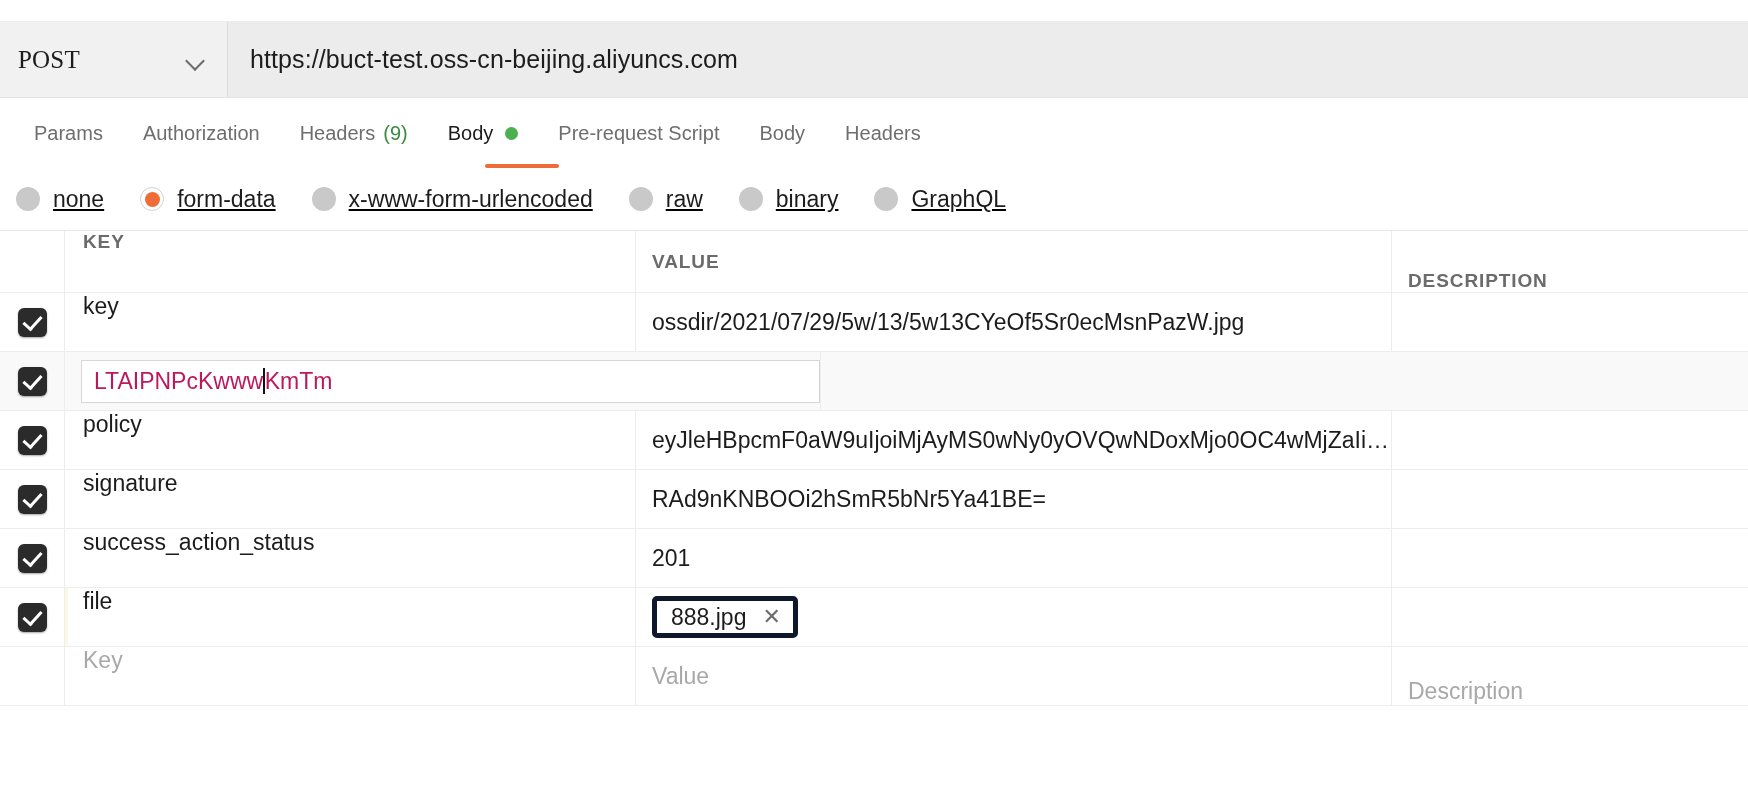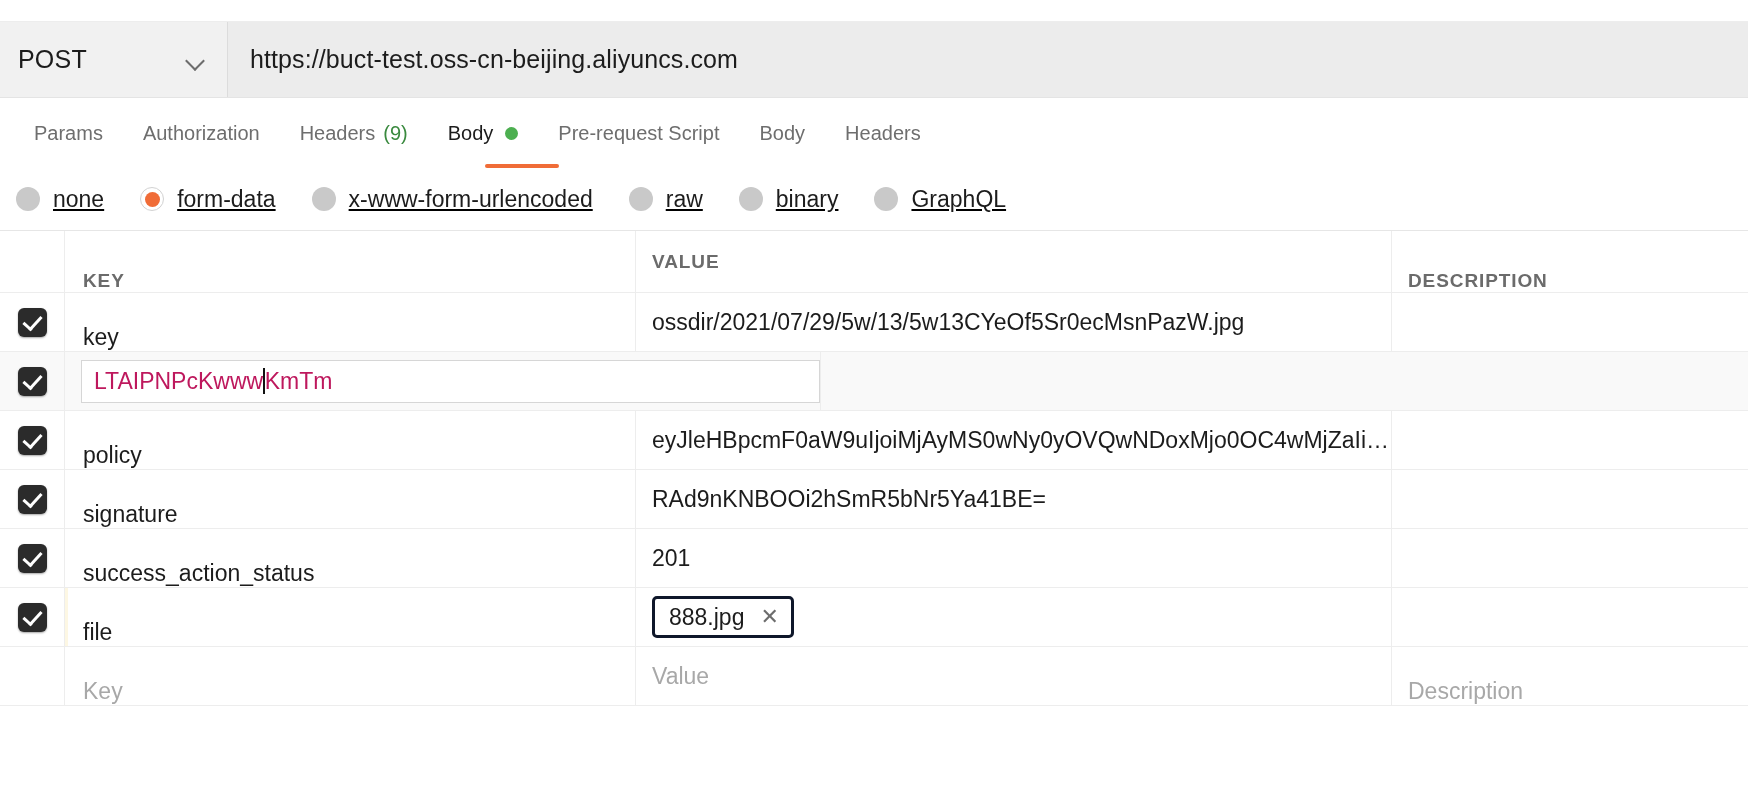--- a/index.html
+++ b/index.html
@@ -27,20 +27,21 @@
   }
   .method-select {
     width: 228px;
     background: #f1f1f1;
     display: flex;
     align-items: center;
     justify-content: space-between;
     padding: 0 22px 0 18px;
     border-right: 1px solid #dcdcdc;
     cursor: pointer;
+    font-family: Liberation Serif, serif;
   }
   .method-label {
     font-size: 25px;
     color: #1c1c1c;
     letter-spacing: 0.2px;
   }
   .chevron {
     width: 19px; height: 11px;
     position: relative;
   }
@@ -158,21 +159,21 @@
     width: 65px;
     display: flex;
     align-items: center;
     justify-content: center;
     border-right: 1px solid #ededed;
     flex: none;
   }
   .cell-key {
     width: 571px;
     display: flex;
-    align-items: flex-end;
+    align-items: flex-start;
     padding-left: 18px;
     border-right: 1px solid #ededed;
     flex: none;
   }
   .cell-value {
     width: 756px;
     display: flex;
     align-items: center;
     padding-left: 16px;
     border-right: 1px solid #ededed;
@@ -241,21 +242,21 @@
     background: #111;
     vertical-align: middle;
     margin: 0 0px;
   }
 
   
   .file-chip {
     display: inline-flex;
     align-items: center;
     height: 42px;
-    border: 3px solid #0f172a;
+    border: 5px solid #0f172a;
     border-radius: 5px;
     background: #ffffff;
     padding: 0 12px 0 14px;
     cursor: default;
   }
   .file-chip .fname {
     font-size: 23px;
     color: #1c1c1c;
   }
   .file-chip .xbtn {

